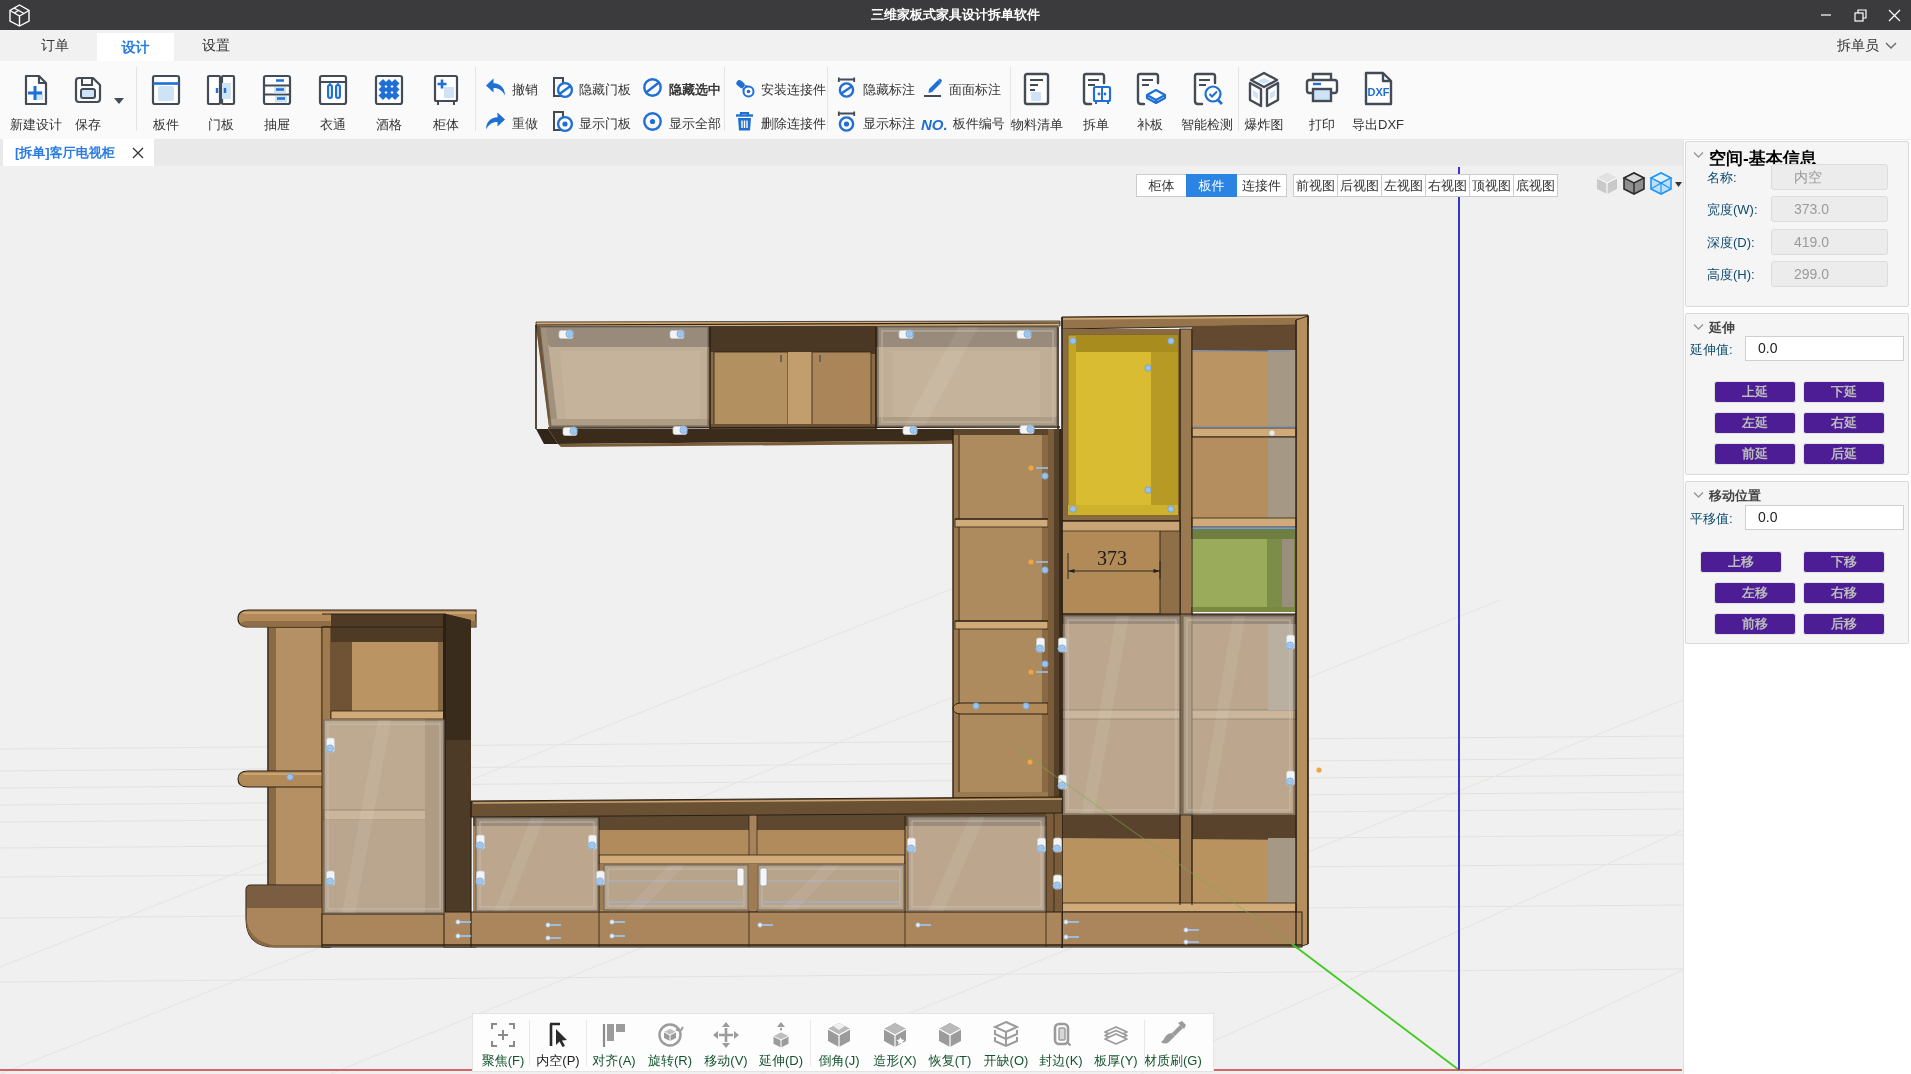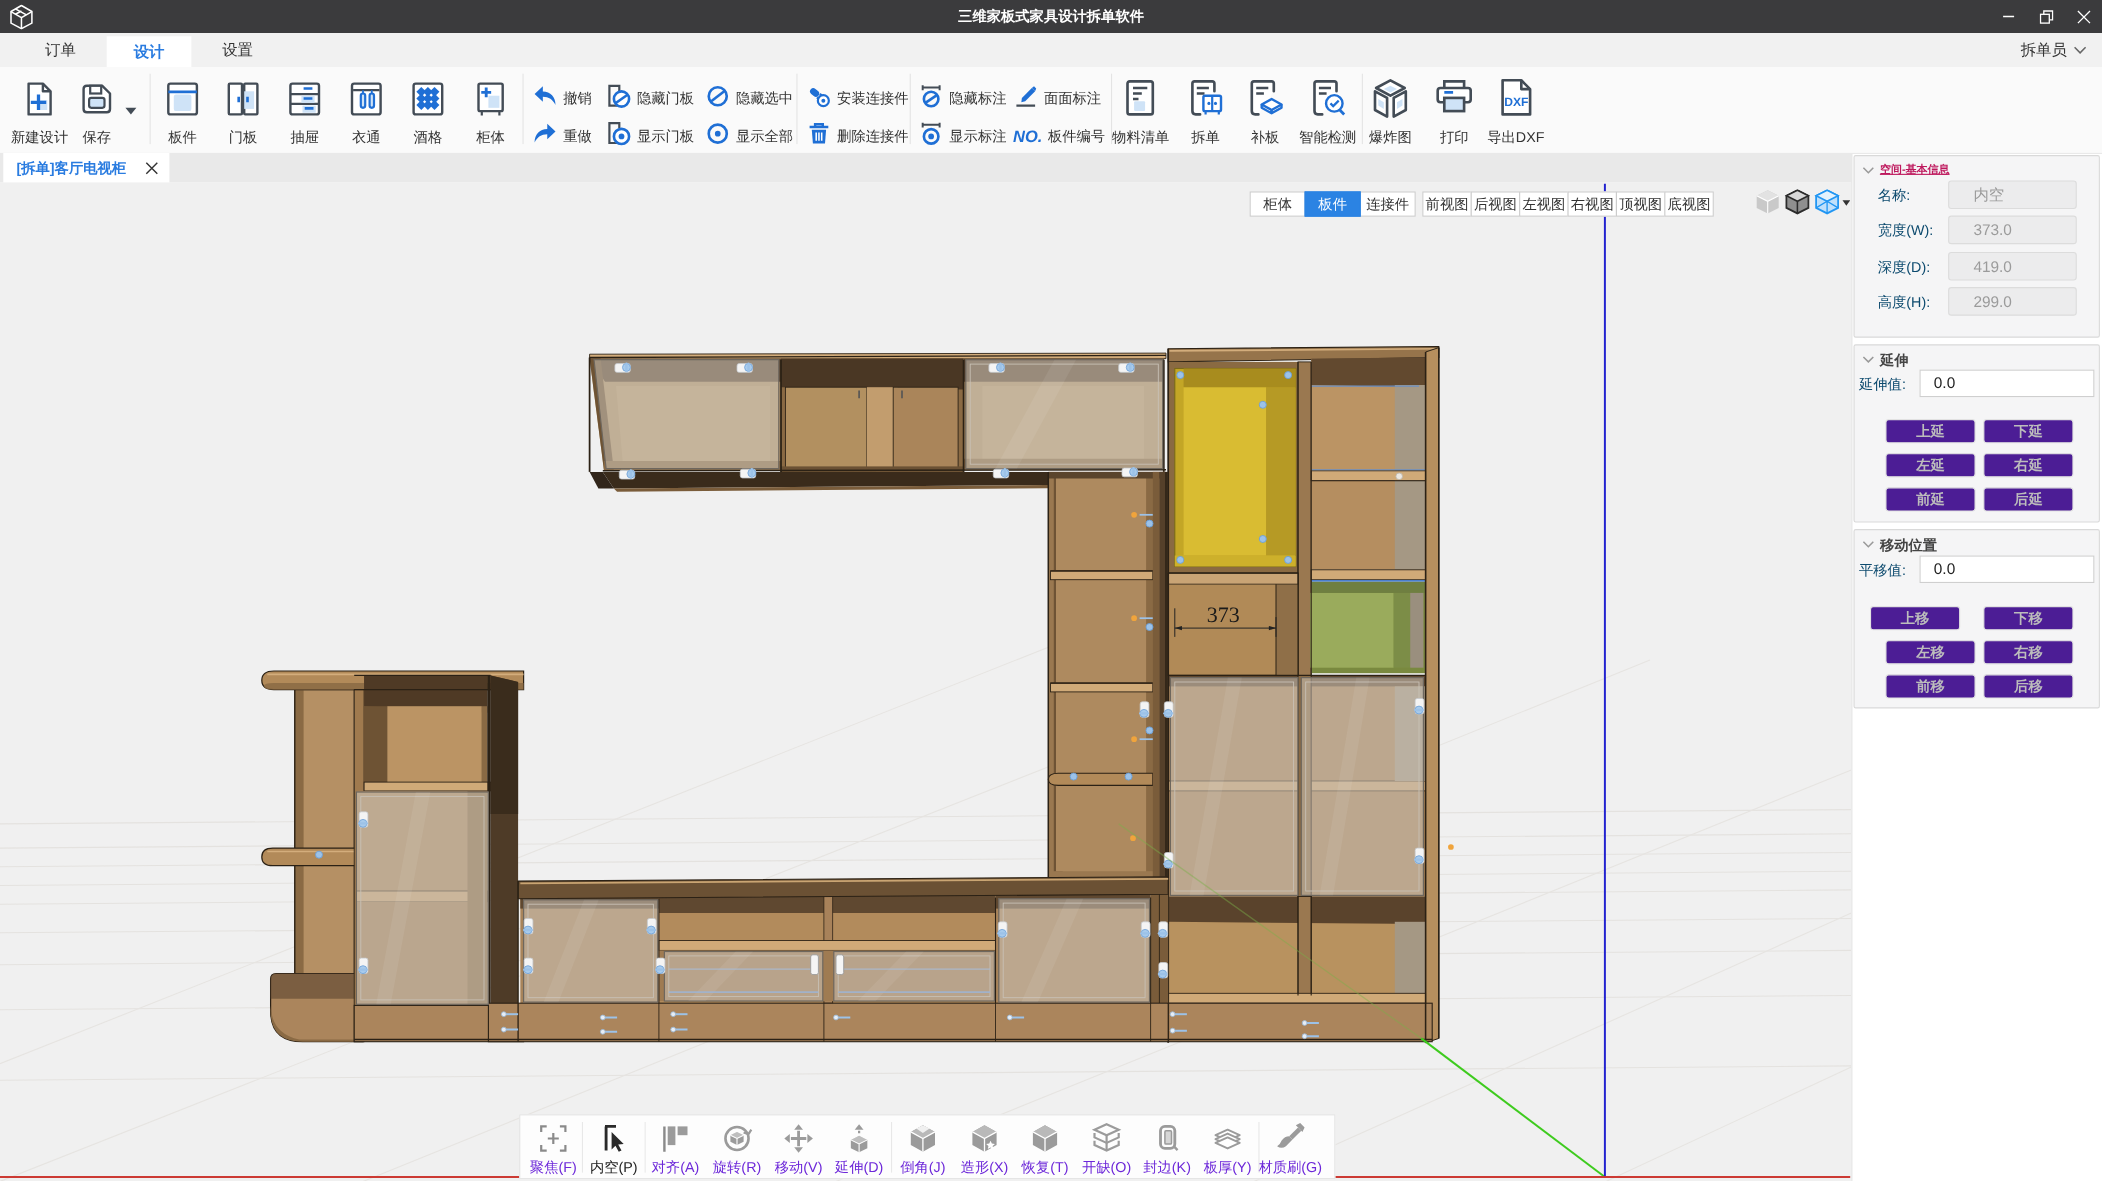--- a/index.html
+++ b/index.html
@@ -31,21 +31,21 @@
 .vgap { width:7px; border:none; background:transparent; padding:0; }
 #rightpanel { position:absolute; left:1683px; top:140px; width:228px; height:934px; background:#fff; border-left:1px solid #e2e2e2; }
 .sect { position:absolute; left:1px; width:224px; background:#f5f5f6; border:1px solid #d9d9d9; border-radius:2px; }
 .plabel { position:absolute; font-size:13px; color:#0c4a6e; }
 .pinput { position:absolute; left:87px; width:117px; height:26px; background:#ececed; border:1px solid #dcdcdc; border-radius:3px; font-size:14px; color:#9b9b9b; line-height:24px; padding-left:22px; }
 .winput { position:absolute; width:159px; height:25px; background:#fff; border:1px solid #cfcfcf; font-size:14px; color:#222; line-height:23px; padding-left:12px; }
 .pbtn { position:absolute; width:82px; height:22px; background:#4c1d95; border:1px solid #e2e2e2; border-radius:3px; font-size:13px; color:#bcbcbc; text-align:center; line-height:20px;font-weight:bold; }
 #bottombar { position:absolute; left:472px; top:1013px; width:742px; height:59px; background:#fdfdfd; border:1px solid #e3e3e3; }
 .bitem { position:absolute; top:4px; width:56px; text-align:center; }
 .bitem .ic { height:33px; display:flex; align-items:center; justify-content:center; }
-.bitem .lb { font-size:13px; color:#6d28d9; margin-top:1px; white-space:nowrap; }
+.bitem .lb { font-size:13px; color:#14532d; margin-top:1px; white-space:nowrap; }
 .bitem .lb.on { color:#222; }
 .bsep { position:absolute; top:6px; width:1px; height:46px; background:#e8e8e8; }
 </style>
 </head>
 <body>
 <div id="app">
   <div id="titlebar">
     <svg class="abs" style="left:8px;top:4px" width="23" height="23" viewBox="0 0 23 23">
       <g fill="none" stroke="#fff" stroke-width="1.4">
         <path d="M11.5 1 L21 6.5 L21 17 L11.5 22 L2 17 L2 6.5 Z"></path>
@@ -216,21 +216,21 @@
         <svg width="23" height="23" viewBox="0 0 23 23">
           <path d="M3 2 H12 V20 H3 Z M9.5 9 v3" fill="none" stroke="#434c56" stroke-width="2"></path>
           <circle cx="14" cy="14" r="7.6" fill="#fff"></circle>
           <g transform="translate(2.5,2.5)">
             <circle cx="11.5" cy="11.5" r="6.9" fill="none" stroke="#1f6fd5" stroke-width="2.4"></circle>
 <circle cx="11.5" cy="11.5" r="2.6" fill="#1f6fd5"></circle>
           </g>
         </svg>
         <span class="txt">显示门板</span>
       </div>
-<div class="srow" style="left:641px;top:15px;">
+<div class="srow" style="left:641px;top:15px;font-weight:bold;">
         <svg width="23" height="23" viewBox="0 0 23 23">
           <circle cx="11.5" cy="11.5" r="8.2" fill="none" stroke="#1f6fd5" stroke-width="2.4"></circle>
 <path d="M4.700000000000001 16.7 L18.3 6.300000000000001" stroke="#1f6fd5" stroke-width="2.4"></path>
         </svg>
         <span class="txt">隐藏选中</span>
       </div>
 <div class="srow" style="left:641px;top:49px;">
         <svg width="23" height="23" viewBox="0 0 23 23">
           <circle cx="11.5" cy="11.5" r="8.2" fill="none" stroke="#1f6fd5" stroke-width="2.4"></circle>
 <circle cx="11.5" cy="11.5" r="2.6" fill="#1f6fd5"></circle>
@@ -731,21 +731,21 @@
  <path d="M11 11 V22 M1 17 L11 11 L21 17" fill="none" stroke="#2196f3" stroke-width="1.2"></path>
 </g>
 <path d="M79 10 L86 10 L82.5 15 Z" fill="#333"></path>
 </svg>
   </div>
   <div id="rightpanel">
 <div class="sect" style="top:1px;height:166px;"></div>
 <svg class="abs" style="left:9px;top:11px" width="11" height="8" viewBox="0 0 11 8">
         <path d="M1 1.5 L5.5 6 L10 1.5" fill="none" stroke="#999" stroke-width="1.4"></path>
       </svg>
-<div class="abs" style="left:25px;top:7px;font-size:10px;color:#be185d;font-weight:700;text-decoration:underline;">空间-基本信息</div>
+<div class="abs" style="left:25px;top:7px;font-size:17px;color:#000000;font-weight:700;">空间-基本信息</div>
 <div class="plabel" style="left:23px;top:29px;">名称:</div>
 <div class="pinput" style="top:24px;">内空</div>
 <div class="plabel" style="left:23px;top:61px;">宽度(W):</div>
 <div class="pinput" style="top:56px;">373.0</div>
 <div class="plabel" style="left:23px;top:94px;">深度(D):</div>
 <div class="pinput" style="top:89px;">419.0</div>
 <div class="plabel" style="left:23px;top:126px;">高度(H):</div>
 <div class="pinput" style="top:121px;">299.0</div>
 <div class="sect" style="top:173px;height:162px;"></div>
 <svg class="abs" style="left:9px;top:183px" width="11" height="8" viewBox="0 0 11 8">

